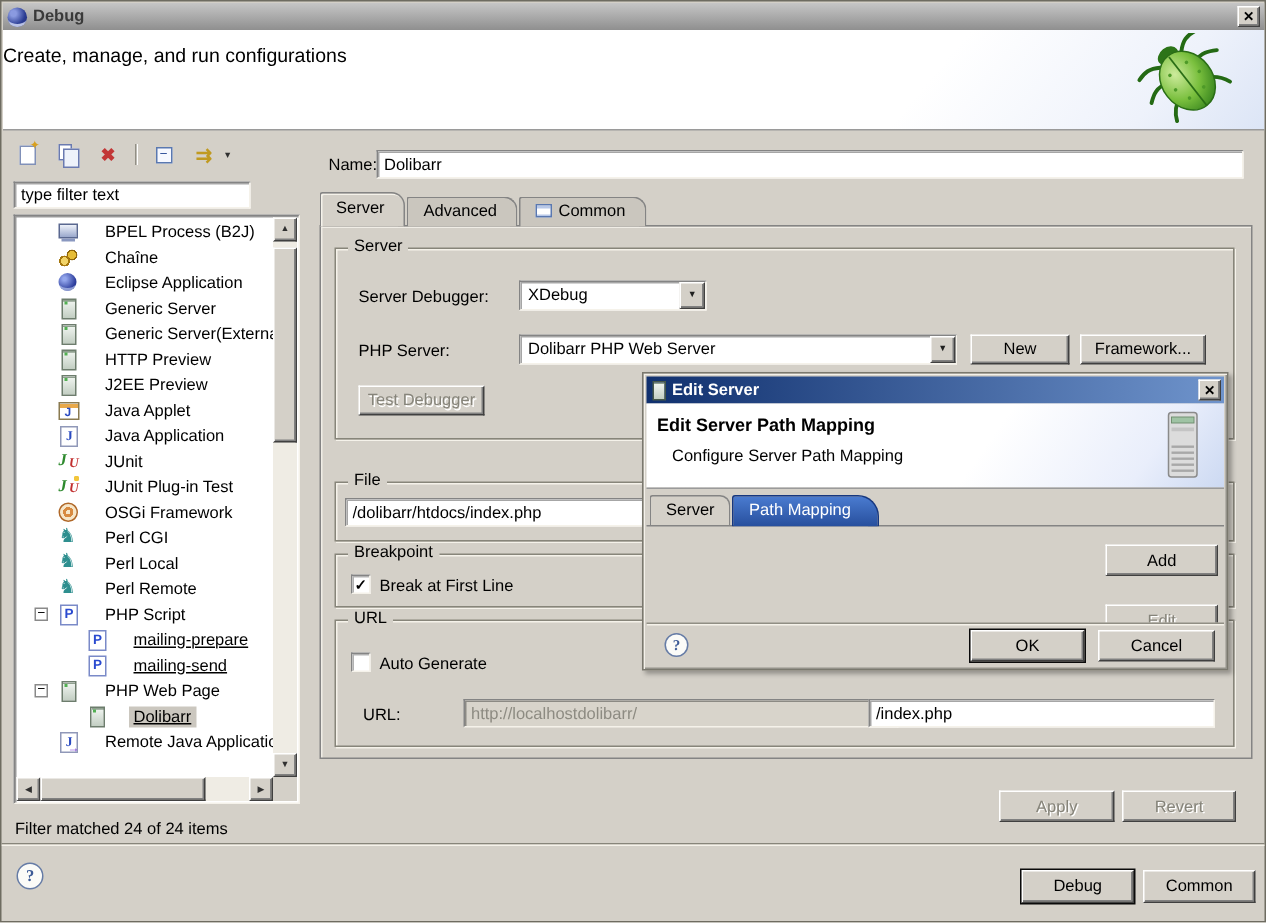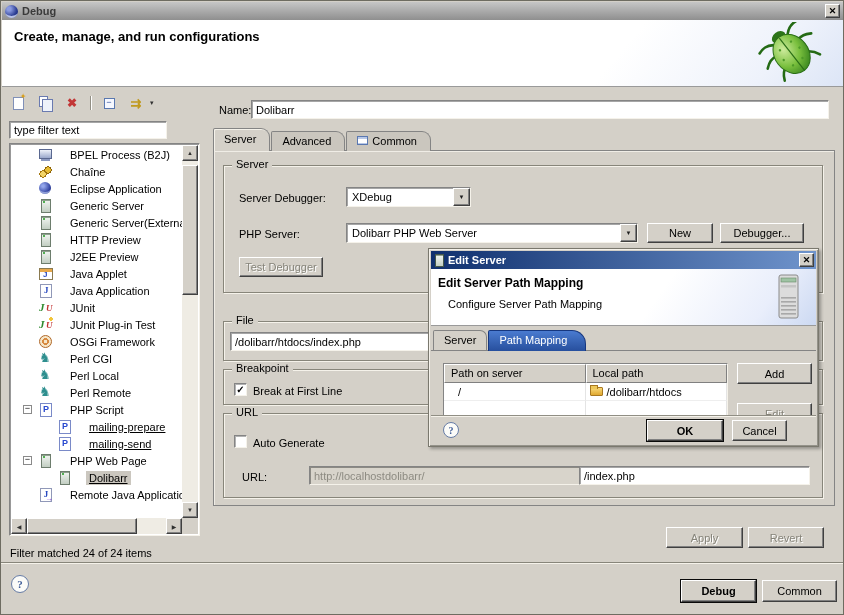--- a/index.html
+++ b/index.html
@@ -19,28 +19,28 @@
     box-shadow:inset 0 -4px 0 -2px rgba(210,220,250,.6), inset 0 -7px 0 -5px rgba(255,255,255,.5); }
   .x-btn { margin-left:auto; width:15px; height:14px; background:#d4d0c8;
     border:1px solid; border-color:#fff #404040 #404040 #fff;
     box-shadow:inset -1px -1px 0 #808080; font:bold 9px "Liberation Sans",sans-serif;
     display:flex; align-items:center; justify-content:center; }
 
   
   .banner { position:absolute; left:1px; top:19px; width:841px; height:67px;
             background:linear-gradient(130deg,#ffffff 72%,#eef2fb 90%,#dce5f6 100%);
             border-bottom:1px solid #9a9a9a; }
-  .banner-title { position:absolute; left:12px; top:9px; font-weight:bold; font-size:13px; }
+  .banner-title { position:absolute; left:0; top:9px; font-weight:normal; font-size:13px; }
   .bug { position:absolute; right:12px; top:2px; }
 
   
   .btn { background:#d4d0c8; border:1px solid; border-color:#fff #404040 #404040 #fff;
     box-shadow:inset -1px -1px 0 #808080; display:flex; align-items:center; justify-content:center;
     font:11px "Liberation Sans",sans-serif; }
-  .btn.default { outline:1px solid #0a0a0a;font-weight:bold; }
+  .btn.default { outline:1px solid #0a0a0a; }
   .btn.disabled { color:#86847a; text-shadow:1px 1px 0 #fff; }
   .sunken { background:#fff; border:1px solid; border-color:#848484 #f5f2ea #f5f2ea #848484;
     box-shadow:inset 1px 1px 0 rgba(0,0,0,.35); }
   input.sunken { padding:2px 4px; font:11px "Liberation Sans",sans-serif; color:#000; outline:none; }
   input.gray { background:#d8d4cb; color:#8d8b82; }
   .combo { position:absolute; display:flex; align-items:center; background:#fff;
     border:1px solid; border-color:#848484 #f5f2ea #f5f2ea #848484;
     box-shadow:inset 1px 1px 0 rgba(0,0,0,.35); padding-left:5px; }
   .combo .arrow { margin-left:auto; width:17px; align-self:stretch; background:#d4d0c8;
     border:1px solid; border-color:#fff #404040 #404040 #fff; box-shadow:inset -1px -1px 0 #808080;
@@ -403,21 +403,21 @@
   <div class="combo" style="left:345px; top:186px; width:125px; height:20px">
     <span>XDebug</span>
     <span class="arrow">▼</span>
   </div>
   <span class="lab" style="left:238px; top:227px">PHP Server:</span>
   <div class="combo" style="left:345px; top:222px; width:292px; height:20px">
     <span>Dolibarr PHP Web Server</span>
     <span class="arrow">▼</span>
   </div>
   <div class="btn" style="position:absolute; left:646px; top:222px; width:66px; height:20px">New</div>
-  <div class="btn" style="position:absolute; left:719px; top:222px; width:84px; height:20px">Debugger...</div>
+  <div class="btn" style="position:absolute; left:719px; top:222px; width:84px; height:20px">Framework...</div>
   <div class="btn disabled" style="position:absolute; left:238px; top:256px; width:84px; height:20px">Test Debugger</div>
 
   <div class="group" style="left:222px; top:320px; width:600px; height:40px">
     <span class="group-label">File</span>
   </div>
   <input class="sunken" style="position: absolute; left: 229px; top: 331px; width: 586px; height: 19px;" value="/dolibarr/htdocs/index.php">
 
   <div class="group" style="left:222px; top:368px; width:600px; height:36px">
     <span class="group-label">Breakpoint</span>
   </div>
@@ -459,39 +459,23 @@
         <rect x="9" y="32" width="15" height="1.6" fill="#a8a8a8"></rect>
         <rect x="9" y="36" width="15" height="1.6" fill="#a8a8a8"></rect>
         <rect x="9" y="40" width="15" height="1.6" fill="#a8a8a8"></rect>
       </svg>
     </div>
     <div class="dlg-tabs">
       <div class="dlg-tab"><span>Server</span></div>
       <div class="dlg-tab active"><span>Path Mapping</span></div>
     </div>
     <div class="dlg-content">
-      <div class="pm-table">
-        <div class="pm-head">
-          <div class="pm-hcell">Path on server</div>
-          <div class="pm-hcell">Local path</div>
-        </div>
-        <div>
-            <div class="pm-row">
-              <div class="pm-cell c1">/</div>
-              <div class="pm-cell c2"><span class="folder-ic"></span>/dolibarr/htdocs</div>
-            </div>
-            <div class="pm-row">
-              <div class="pm-cell c1"></div>
-              <div class="pm-cell c2"></div>
-            </div>
-          </div>
-      </div>
       <div class="btn" style="position:absolute; left:306px; top:12px; width:75px; height:21px">Add</div>
       <div class="btn disabled" style="position:absolute; left:306px; top:52px; width:75px; height:21px">Edit</div>
     </div>
     <div class="dlg-bottom">
       <span class="help-circle">?</span>
       <div class="btn default" style="position:absolute; left:216px; top:4px; width:76px; height:21px">OK</div>
-      <div class="btn" style="position:absolute; left:301px; top:4px; width:55px; height:21px">Cancel</div>
+      <div class="btn" style="position:absolute; left:301px; top:4px; width:78px; height:21px">Cancel</div>
     </div>
   </div>
 
 </div>
 
 </body></html>

